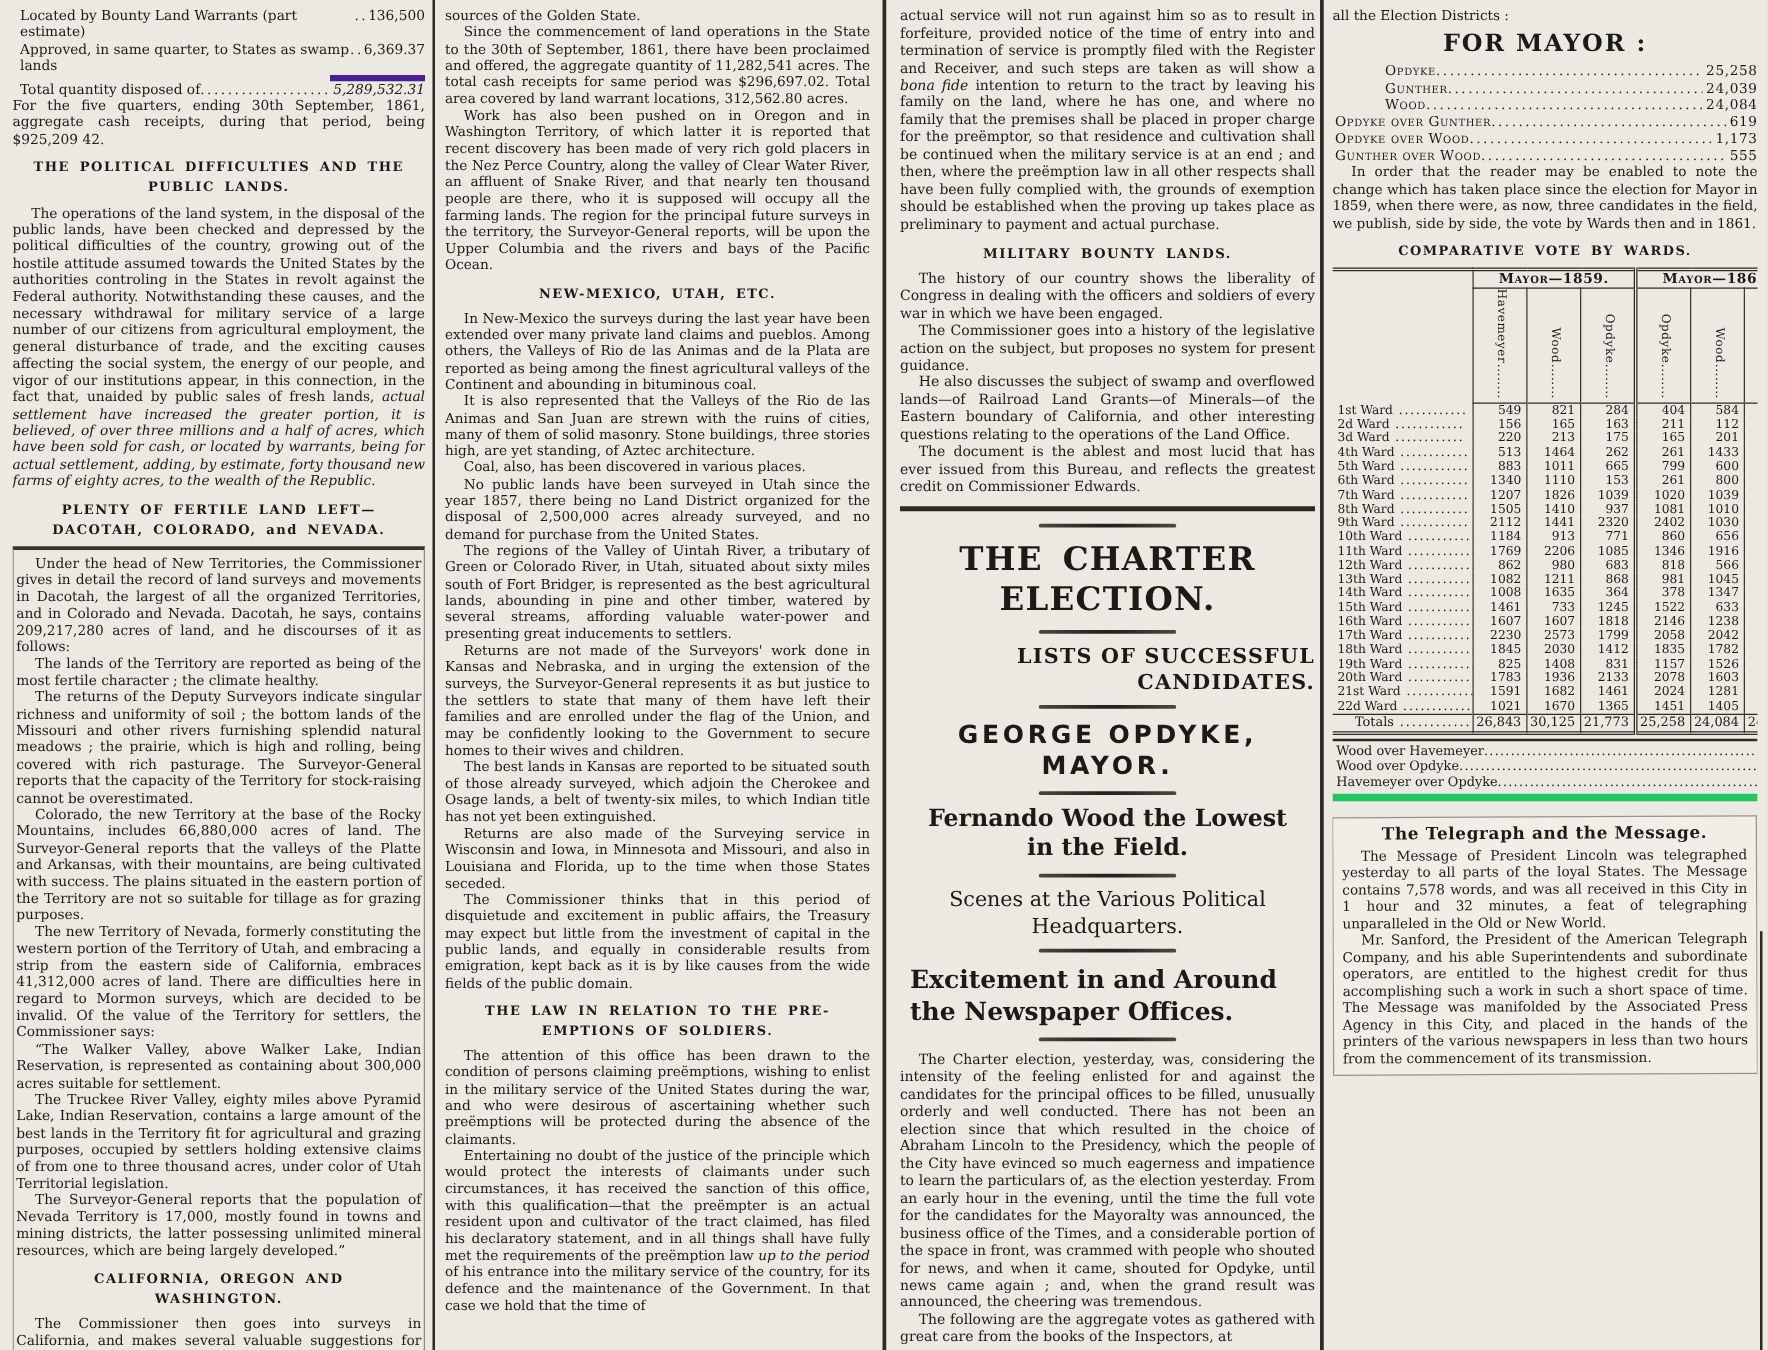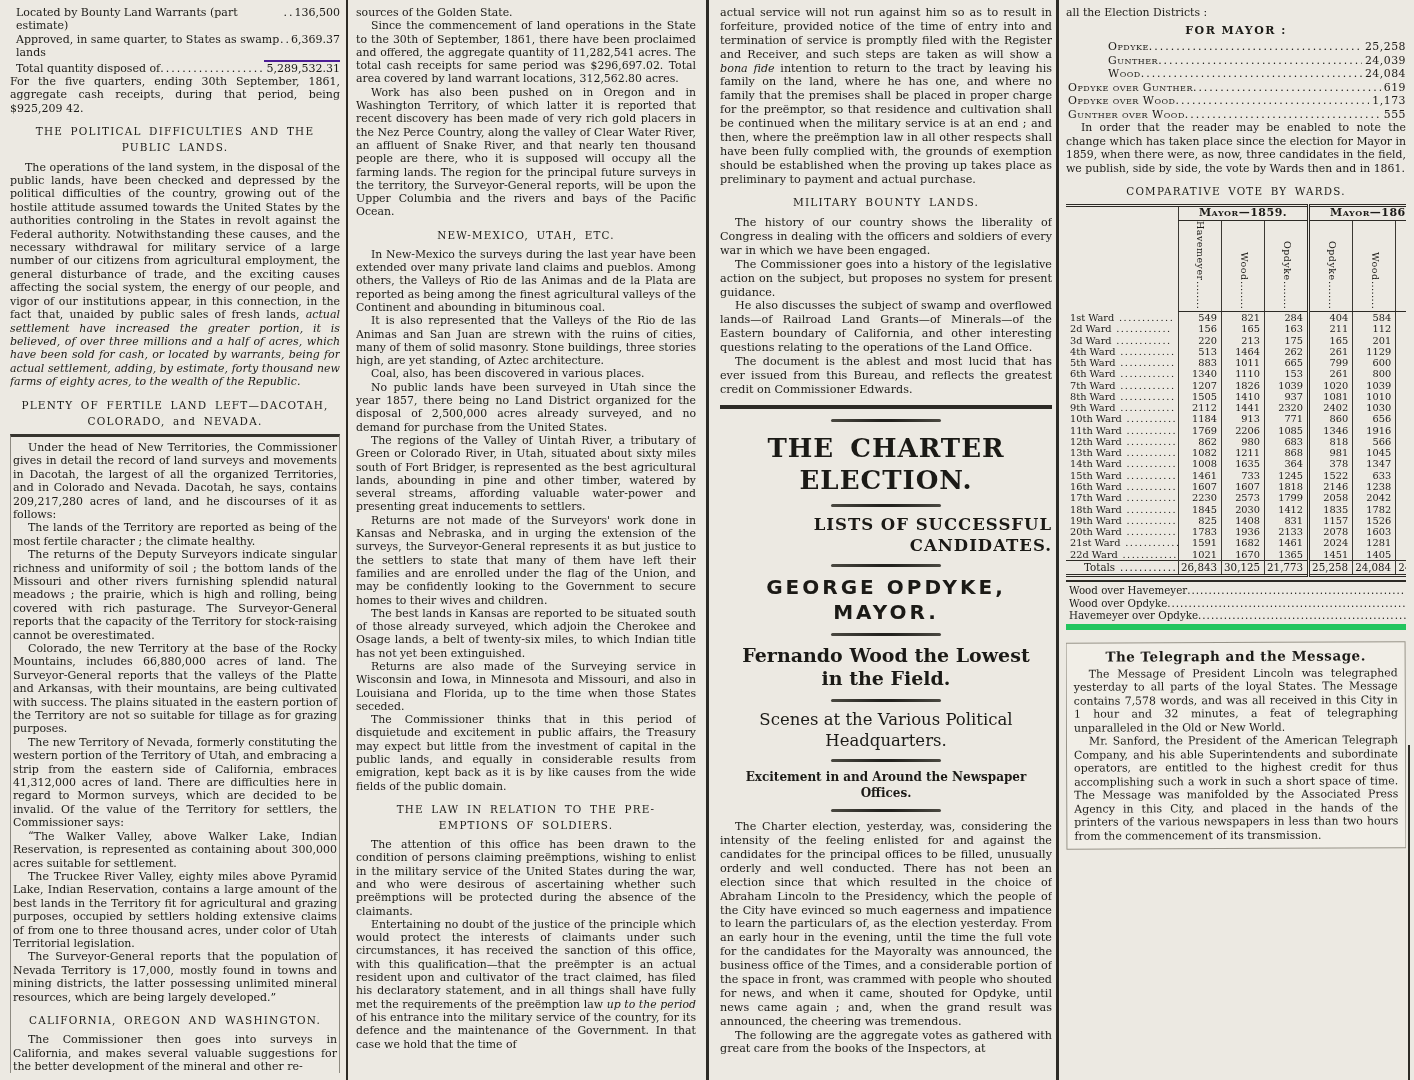--- a/index.html
+++ b/index.html
@@ -15,39 +15,39 @@
   #colwrap-0{left:10px;width:330px;font-size:11px;line-height:1.22;}
   #colwrap-1{left:356px;width:340px;font-size:10.9px;line-height:1.22;}
   #colwrap-2{left:720px;width:332px;font-size:11.2px;line-height:1.24;}
   #colwrap-3{left:1066px;width:340px;font-size:10.9px;line-height:1.24;}
   .section{margin:0;}
   .clip{border-top:3px solid #36342e;border-left:1px solid #8d8a81;border-right:1px solid #8d8a81;padding:4px 2px 0 2px;margin-top:4px;}
   .charter{border-top:4px solid #2c2a25;padding-top:2px;margin-top:8px;}
   .tele-box{border:1px solid #979388;background:#f1eee7;padding:3px 7px 6px 7px;margin-top:12px;transform:rotate(-0.25deg);}
   p.para{margin:0;text-align:justify;text-indent:15px;}
   p.noindent{text-indent:0;}
-  .sec-head{margin:8px 10px 5px;text-align:center;font-weight:normal;font-size:0.95em;letter-spacing:1.2px;line-height:1.55;word-spacing:3px;}
-  .h2-head{margin:4px 0 3px;text-align:center;font-weight:bold;font-size:11px;letter-spacing:1.5px;}
+  .sec-head{margin:8px 10px 5px;text-align:center;font-weight:bold;font-size:0.95em;letter-spacing:1.2px;line-height:1.55;word-spacing:3px;}
+  .h2-head{margin:4px 0 3px;text-align:center;font-weight:bold;font-size:19px;letter-spacing:1.5px;}
   .h3-head{margin:2px 0 2px;text-align:center;font-weight:bold;font-size:13.5px;letter-spacing:0.5px;}
   .stat-line,.vote-line,.margin-line,.sum-line{display:flex;align-items:baseline;margin:0;}
   .stat-line{padding-left:6px;}
   .vote-line{padding-left:42px;font-variant:small-caps;letter-spacing:0.5px;}
   .margin-line{padding-left:2px;font-variant:small-caps;letter-spacing:0.5px;}
   .lead-label{white-space:normal;}
   .dots{flex:1;overflow:hidden;white-space:nowrap;letter-spacing:2px;min-width:8px;}
   .dots::after{content:"..........................................................................";}
   .lead-val{padding-left:3px;white-space:nowrap;}
-  .lead-val.sum{border-top:2px solid #4c1d95;}
+  .lead-val.sum{border-top:5px solid #4c1d95;font-style:italic;}
   .ornament{width:110px;height:3px;margin:8px auto;background:linear-gradient(90deg,#4a4840 0%,#23221e 45%,#23221e 55%,#4a4840 100%);border-radius:2px;}
   .head-xl{margin:10px 0 2px;text-align:center;font-weight:bold;font-size:26px;letter-spacing:1px;word-spacing:6px;}
   .head-l{margin:6px 0 2px;text-align:right;font-weight:bold;font-size:16.5px;letter-spacing:1px;}
   .head-l2{margin:6px 0 2px;text-align:center;font-weight:bold;font-size:20px;letter-spacing:3px;font-family:"DejaVu Sans",sans-serif;}
   .head-m{margin:5px 14px 2px;text-align:center;font-weight:bold;font-size:19px;line-height:1.25;}
   .head-m2{margin:5px 0 2px;text-align:center;font-weight:normal;font-size:16.5px;}
-  .head-m3{margin:5px 8px 2px;text-align:center;font-weight:bold;font-size:12px;line-height:1.3;}
+  .head-m3{margin:5px 8px 2px;text-align:left;font-weight:bold;font-size:20px;line-height:1.3;}
   table.ward-table{width:100%;border-collapse:collapse;margin-top:5px;font-size:9.8px;line-height:1.15;border-top:3px double #2c2a25;border-bottom:3px double #2c2a25;}
   .ward-table th,.ward-table td{padding:0 2px;}
   .ward-table .grp{font-weight:bold;font-size:11px;letter-spacing:0.5px;border-bottom:1px solid #2c2a25;text-align:center;font-variant:small-caps;}
   .ward-table .g61{border-left:3px double #2c2a25;}
   .ward-table .gcell{border-left:1px solid #3b3933;}
   .ward-table th.rotc{height:86px;vertical-align:bottom;border-bottom:1px solid #2c2a25;}
   .rot{display:inline-block;writing-mode:vertical-rl;white-space:nowrap;font-weight:normal;font-size:9.5px;letter-spacing:0.5px;}
   .rot::after{content:"........";}
   .ward-table td.wname{white-space:nowrap;overflow:hidden;max-width:92px;text-align:left;padding-left:4px;}
   .ward-table td.wname::after{content:" ............";letter-spacing:1.5px;}
@@ -230,21 +230,21 @@
               <td class="num g61">165</td>
               <td class="num gcell">201</td>
               <td class="num gcell">135</td>
             </tr>
             <tr>
               <td class="wname">4th Ward</td>
               <td class="num gcell">513</td>
               <td class="num gcell">1464</td>
               <td class="num gcell">262</td>
               <td class="num g61">261</td>
-              <td class="num gcell">1129</td>
+              <td class="num gcell">1433</td>
               <td class="num gcell">872</td>
             </tr>
             <tr>
               <td class="wname">5th Ward</td>
               <td class="num gcell">883</td>
               <td class="num gcell">1011</td>
               <td class="num gcell">665</td>
               <td class="num g61">799</td>
               <td class="num gcell">600</td>
               <td class="num gcell">646</td>

